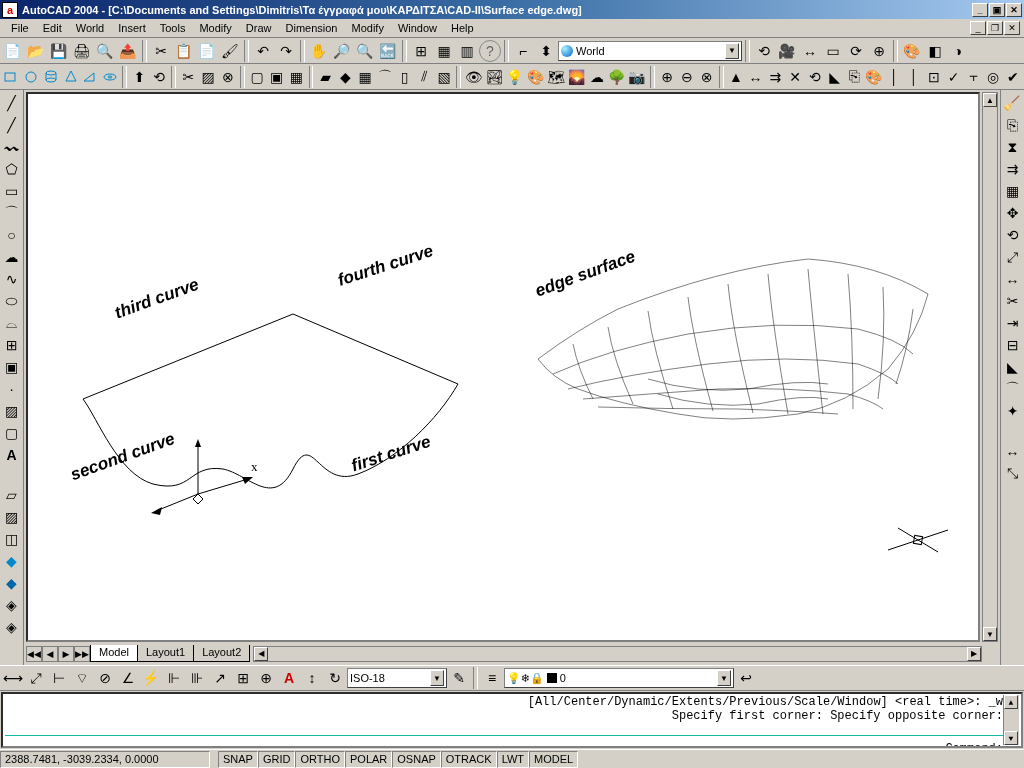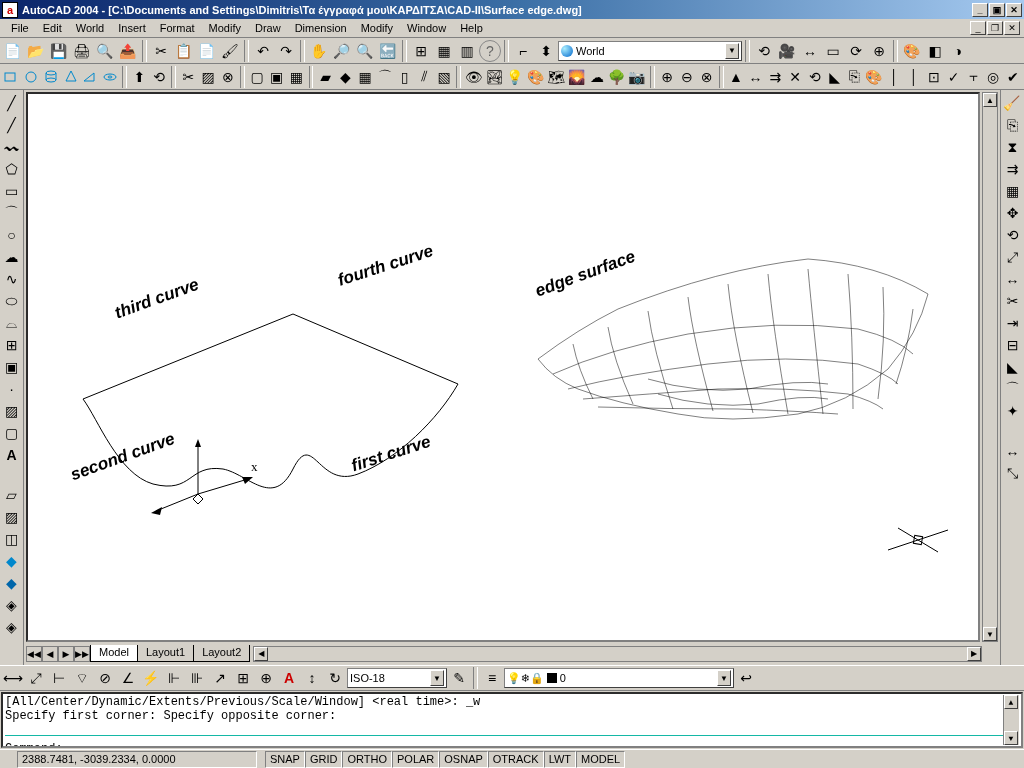--- a/index.html
+++ b/index.html
@@ -194,39 +194,39 @@
     height: 56px;
     background: #fff;
     border: 2px inset #808080;
     margin: 1px;
     font-family: "Courier New", monospace;
     font-size: 12px;
     padding: 1px 2px;
     overflow: hidden;
     display: flex;
   }
-  .cmd-text { flex: 1; }
+  .cmd-text { flex: 1; text-align: right; }
   .cmd-scroll { width: 16px; background:#d4d0c8; border-left:1px solid #808080; display:flex; flex-direction:column; }
   .statusbar {
     height: 19px;
     background: #d4d0c8;
     border-top: 1px solid #fff;
     display: flex;
     align-items: center;
     font-size: 11px;
   }
   .status-cell {
     border: 1px solid;
     border-color: #808080 #fff #fff #808080;
     padding: 1px 4px;
     height: 17px;
     display: flex;
     align-items: center;
   }
-  .status-coords { width: 240px; margin-left: 17px; }
+  .status-coords { width: 210px; }
   .drawing-label {
     position: absolute;
     font-family: Arial, sans-serif;
     font-weight: bold;
     font-style: italic;
     font-size: 17px;
     color: #000;
     white-space: nowrap;
   }
   .globe { width:12px;height:12px; border-radius:50%; background: radial-gradient(circle at 30% 30%, #aef, #06c); margin-right:3px; display:inline-block; }
@@ -242,21 +242,21 @@
     <div class="winbtn">▣</div>
     <div class="winbtn">✕</div>
   </div>
 </div>
 
 <div class="menubar">
   <span class="menuitem">File</span>
   <span class="menuitem">Edit</span>
   <span class="menuitem">World</span>
   <span class="menuitem">Insert</span>
-  <span class="menuitem">Format</span>
+  <span class="menuitem">Tools</span>
   <span class="menuitem">Modify</span>
   <span class="menuitem">Draw</span>
   <span class="menuitem">Dimension</span>
   <span class="menuitem">Modify</span>
   <span class="menuitem">Window</span>
   <span class="menuitem">Help</span>
   <span class="spacer"></span>
   <div class="winbtns2">
     <div class="winbtn">_</div>
     <div class="winbtn">❐</div>

